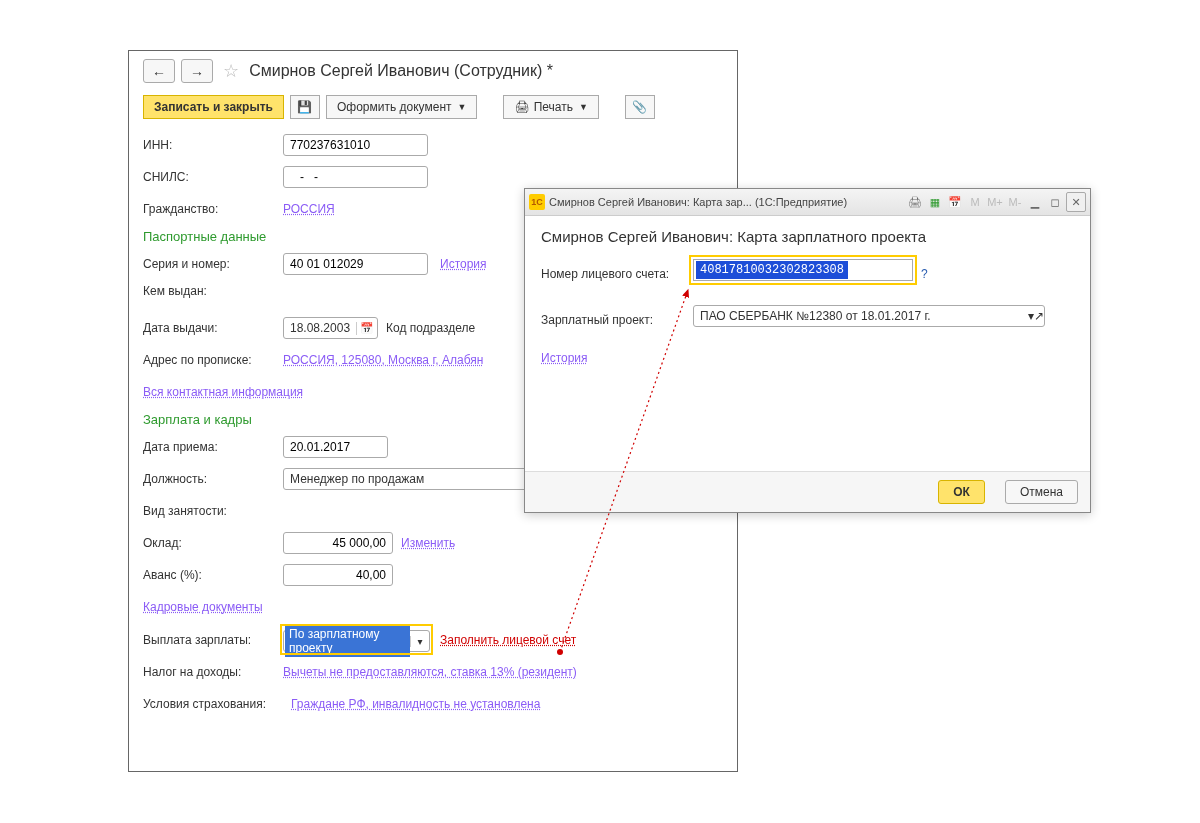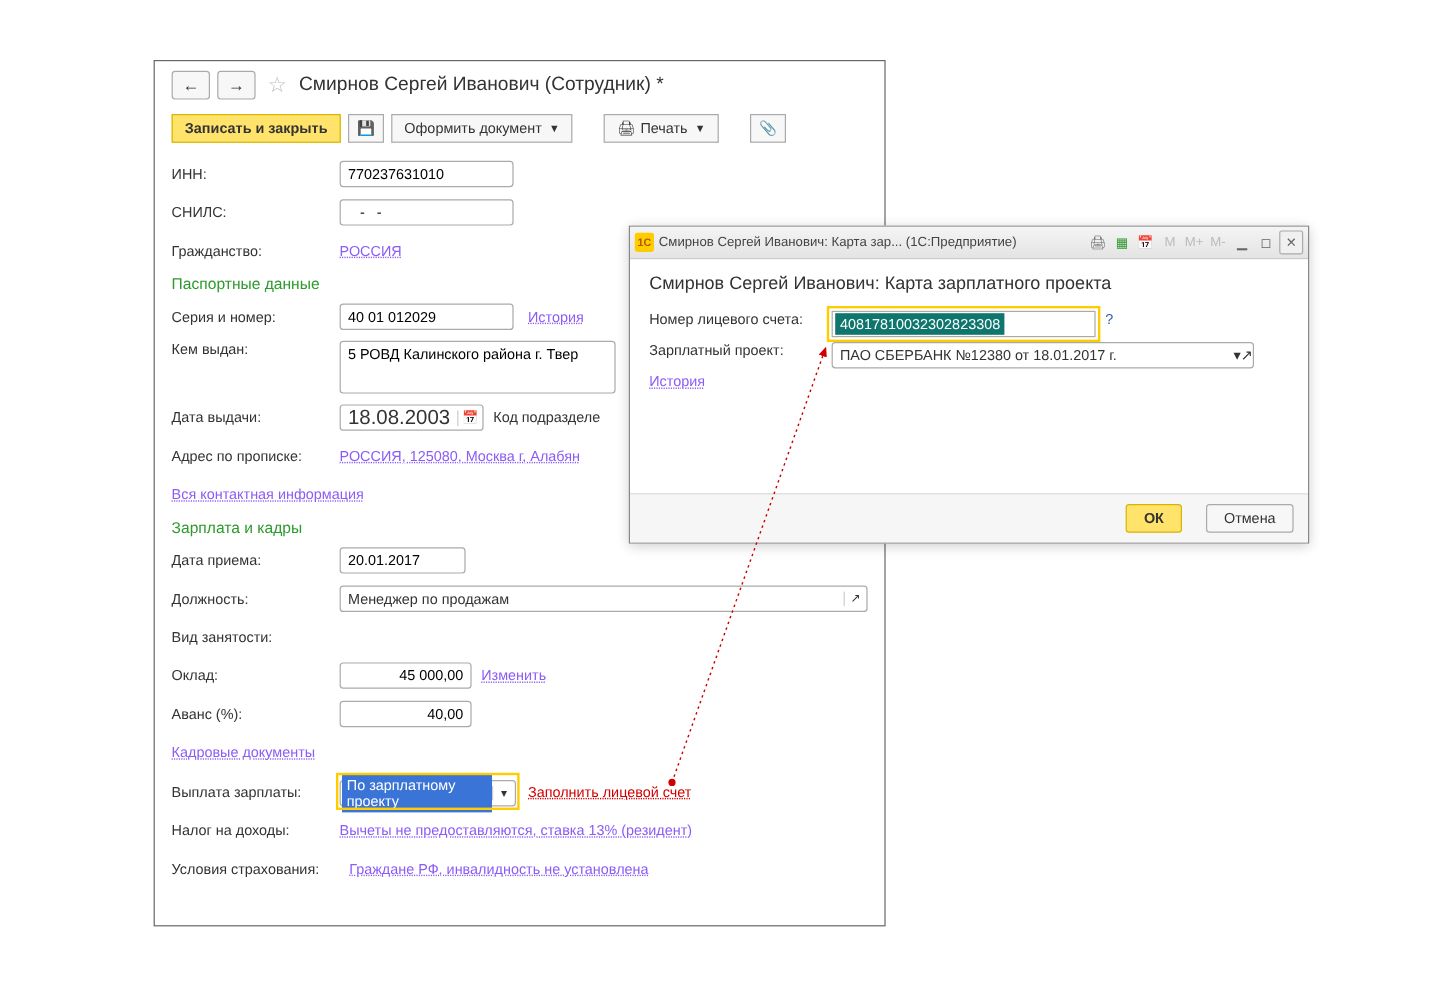--- a/index.html
+++ b/index.html
@@ -125,21 +125,21 @@
   .date-input {
     border: 1px solid #aaa;
     border-radius: 3px;
     display: inline-flex;
     align-items: center;
     height: 22px;
     box-sizing: border-box;
   }
   .date-input span.val {
     padding: 0 6px;
-    font-size: 17px;
+    font-size: 12px;
   }
   .date-input .cal {
     border-left: 1px solid #ccc;
     width: 20px;
     text-align: center;
     font-size: 11px;
   }
   .combo {
     border: 1px solid #aaa;
     border-radius: 3px;
@@ -215,29 +215,30 @@
   .tb-gray { color: #bbb; }
   .dialog-body {
     padding: 12px 16px;
   }
   .dialog-title {
     font-size: 15px;
     margin-bottom: 14px;
   }
   .dlg-row {
     display: flex;
-    align-items: flex-start;
-    margin-bottom: 4px;
+    align-items: flex-end;
+    margin-bottom: 24px;
   }
   .dlg-label { width: 152px; flex-shrink: 0; }
   .dlg-highlight {
-    background: #0f766e;
+    background: #1d4ed8;
     color: #fff;
     padding: 2px 0;
     display: inline-block;
+    font-family: Liberation Mono, monospace;
   }
   .account-box {
     border: 1px solid #aaa;
     height: 22px;
     width: 220px;
     display: inline-flex;
     align-items: center;
     box-sizing: border-box;
   }
   .account-outline {
@@ -340,21 +341,20 @@
   <div class="section-header">Паспортные данные</div>
 
   <div class="form-row">
     <span class="label">Серия и номер:</span>
     <input class="input input-med" value="40 01 012029" style="">
     <span style="width:12px"></span>
     <span class="link">История</span>
   </div>
   <div class="form-row" style="align-items:flex-start;">
     <span class="label">Кем выдан:</span>
-    <textarea class="input" style="width: 230px; height: 44px; resize: none;">5 РОВД Калинского района г. Твер</textarea>
   </div>
   <div class="form-row">
     <span class="label">Дата выдачи:</span>
     <div class="date-input">
       <span class="val">18.08.2003</span>
       <span class="cal">📅</span>
     </div>
     <span style="width:8px"></span>
     <span>Код подразделе</span>
   </div>

